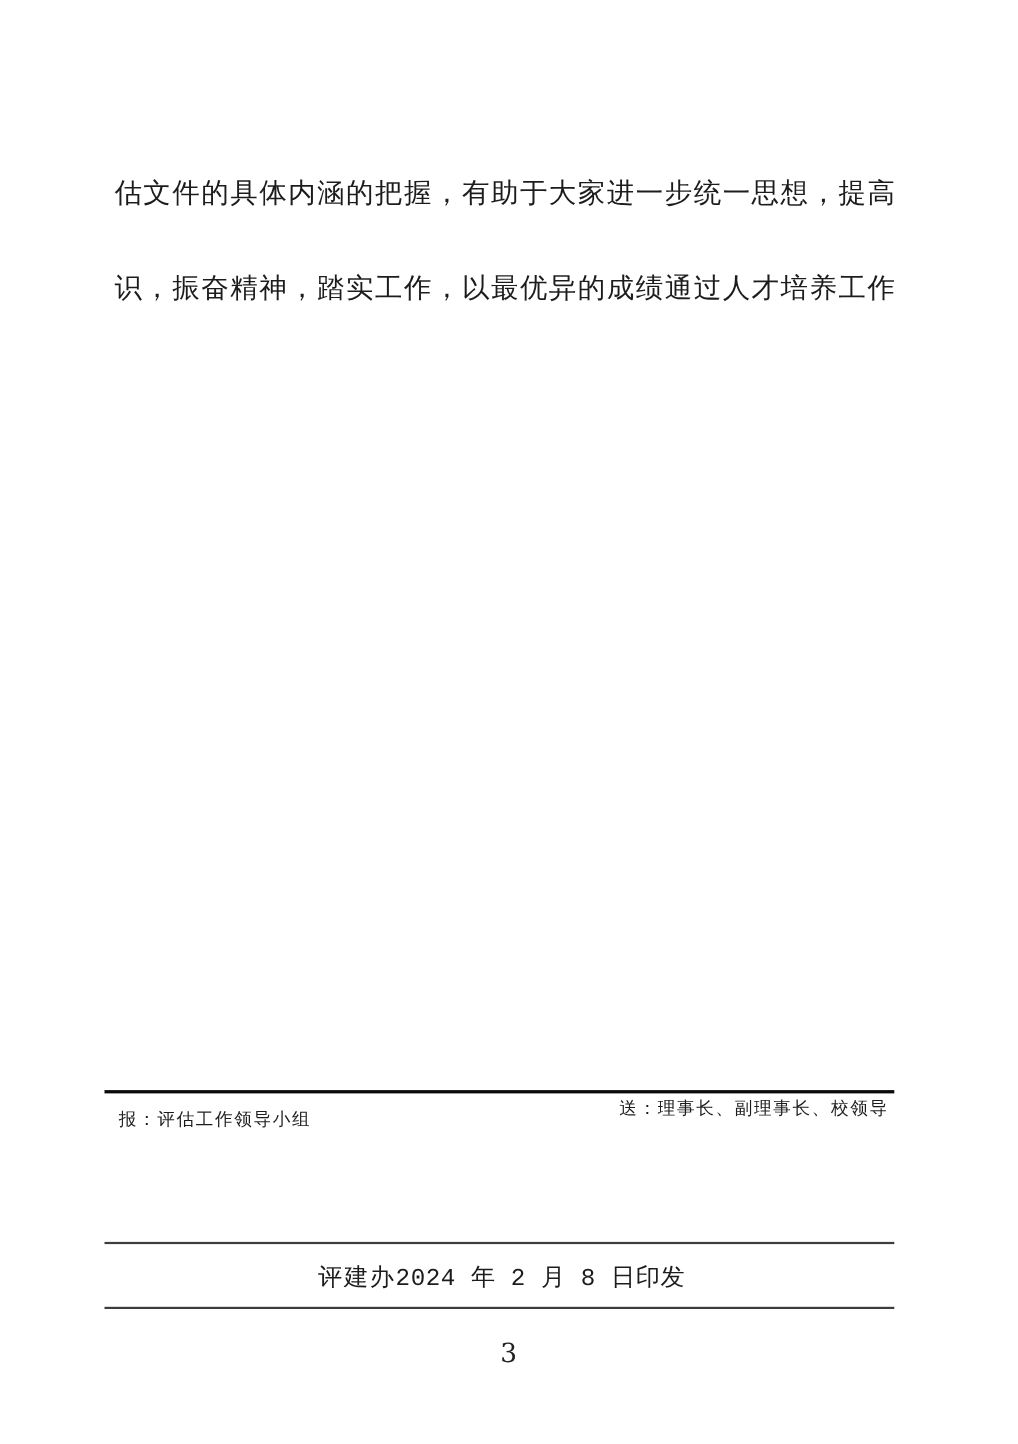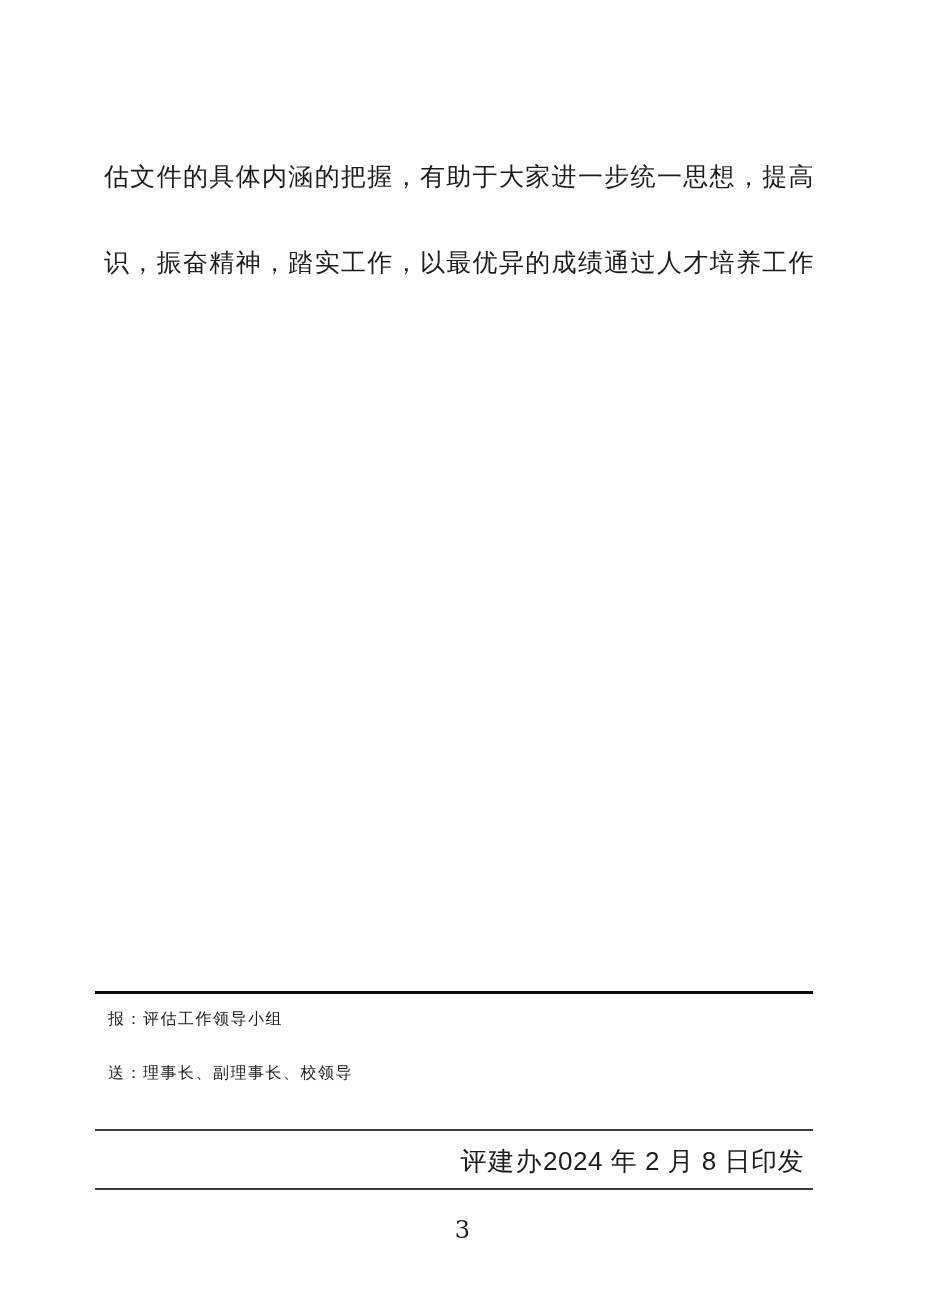--- a/index.html
+++ b/index.html
@@ -60,40 +60,40 @@
   .imprint-row {
     position: absolute;
     left: 108px;
     width: 700px;
     font-size: 16px;
     line-height: 26px;
     letter-spacing: 1.5px;
     white-space: nowrap;
   }
   .imprint-row.r1 { top: 1006px; }
-  .imprint-row.r2 { top: 1060px; }
+  .imprint-row.r2 { top: 996px; text-align: right; }
   .imprint-row.r3 { top: 1089px; }
   
   .issue-row {
     position: absolute;
     left: 108px;
     top: 1147px;
     width: 696px;
     display: flex;
-    justify-content: flex-end;
+    justify-content: center;
     align-items: baseline;
-    font-size: 26px;
+    font-size: 22px;
     line-height: 28px;
   }
   .issuer {
     letter-spacing: 1.5px;
   }
   .print-date {
     letter-spacing: 0.5px;
-    font-family: Liberation Sans, sans-serif;
+    font-family: Liberation Mono, monospace;
   }
   
   .page-number {
     position: absolute;
     left: 0;
     top: 1216px;
     width: 925px;
     text-align: center;
     font-size: 24px;
     font-family: "DejaVu Serif", "Liberation Serif", serif;

